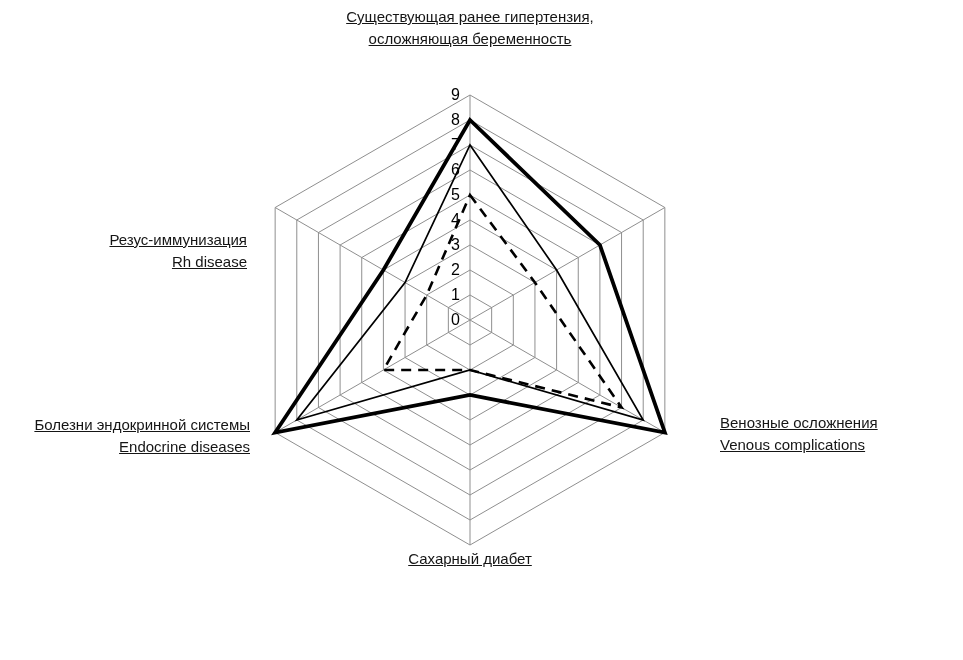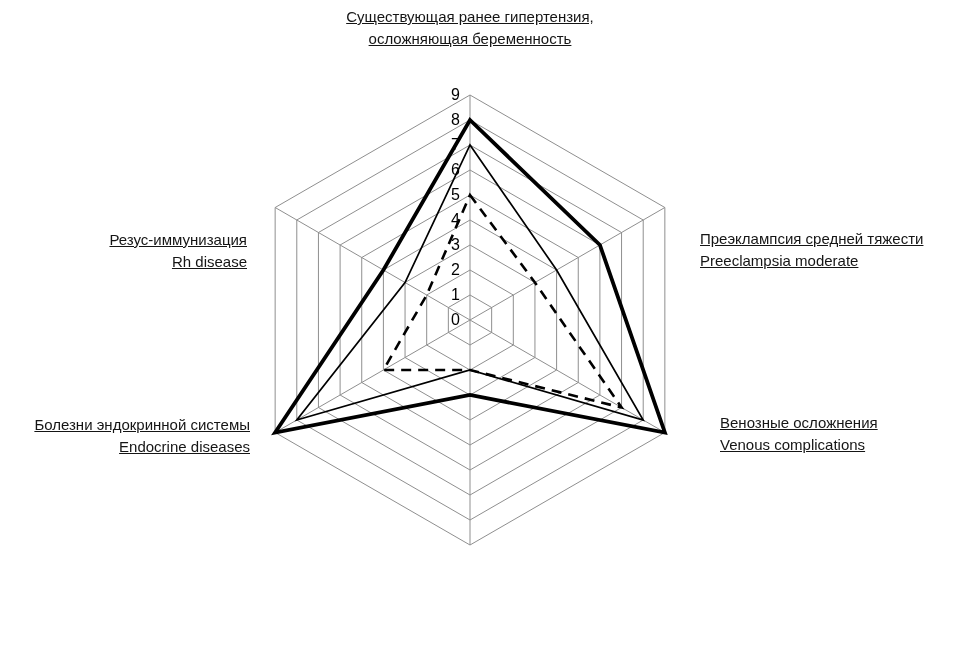--- a/index.html
+++ b/index.html
@@ -55,31 +55,28 @@
       <text x="460" y="275" text-anchor="end" font-family="&quot;Liberation Sans&quot;, sans-serif" font-size="16" fill="#000">2</text>
       <text x="460" y="300" text-anchor="end" font-family="&quot;Liberation Sans&quot;, sans-serif" font-size="16" fill="#000">1</text>
       <text x="460" y="325" text-anchor="end" font-family="&quot;Liberation Sans&quot;, sans-serif" font-size="16" fill="#000">0</text>
     </svg>
 
   <div class="axis-label al-top">
     <div>Существующая ранее гипертензия,</div>
     <div>осложняющая беременность</div>
   </div>
 
-  <div class="axis-label al-ne">
-    <div>Преэклампсия средней тяжести</div>
-    <div>Preeclampsia moderate</div>
-  </div>
 
   <div class="axis-label al-se">
     <div>Венозные осложнения</div>
     <div>Venous complications</div>
   </div>
 
   <div class="axis-label al-bottom">
+    <div>Сахарный диабет</div>
   </div>
 
   <div class="axis-label al-sw">
     <div>Болезни эндокринной системы</div>
     <div>Endocrine diseases</div>
   </div>
 
   <div class="axis-label al-nw">
     <div>Резус-иммунизация</div>
     <div>Rh disease</div>

